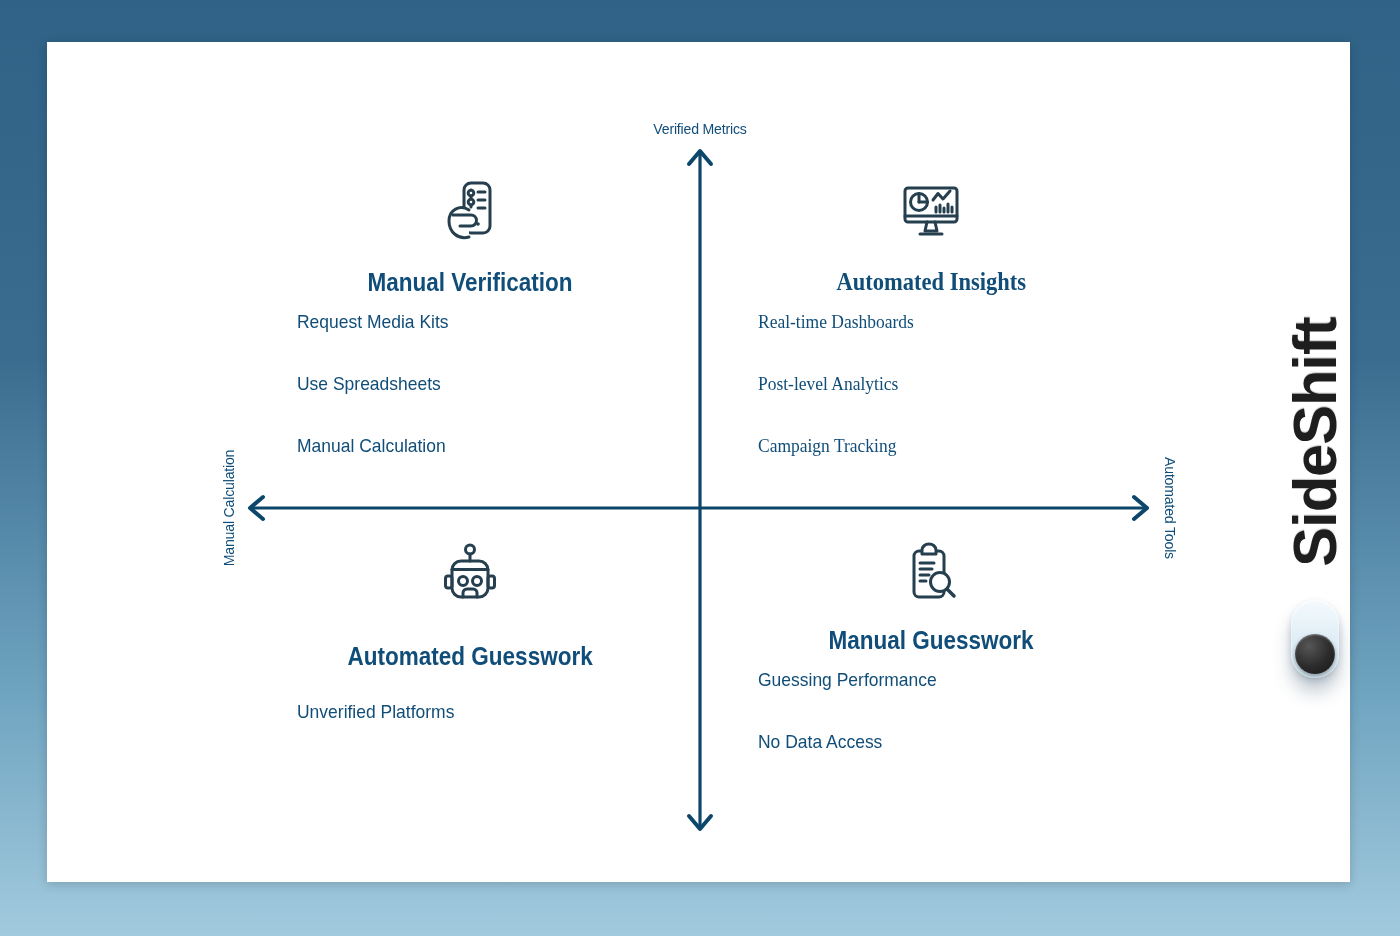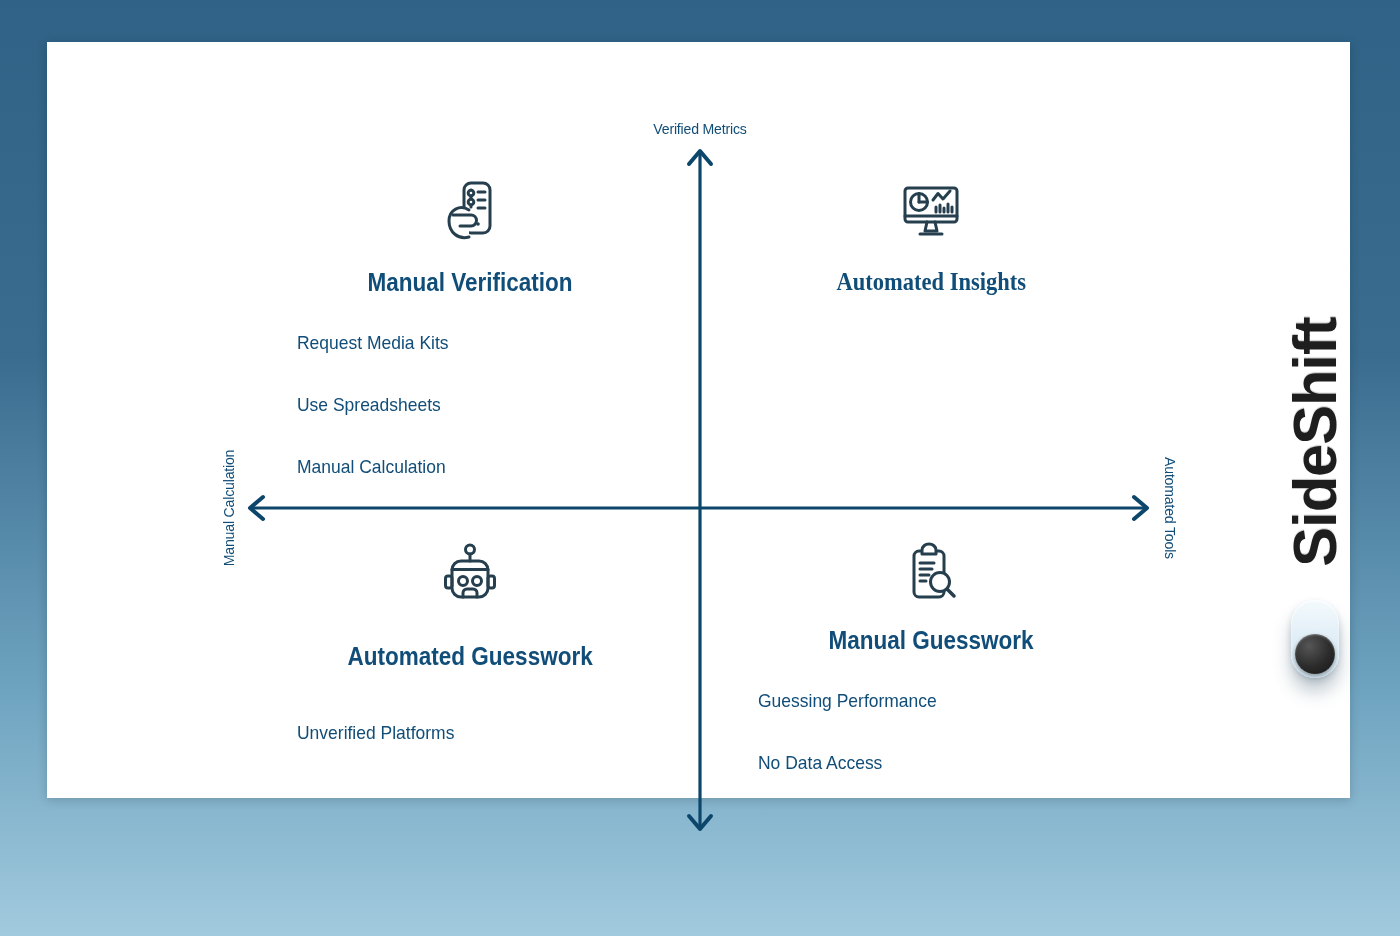--- a/index.html
+++ b/index.html
@@ -3,21 +3,21 @@
 <meta charset="utf-8">
 <style>
   html,body{margin:0;padding:0;}
   body{
     width:1400px;height:936px;
     font-family:"Liberation Sans",sans-serif;
     background:linear-gradient(180deg,#2f6286 0%,#3a6c8f 38%,#6fa4c0 74%,#a2cade 100%);
     overflow:hidden;position:relative;
   }
   .card{
-    position:absolute;left:47px;top:42px;width:1303px;height:756px;
+    position:absolute;left:47px;top:42px;width:1303px;height:840px;
     background:#ffffff;box-shadow:0 2px 10px rgba(0,0,0,.18);
   }
   .axes-svg{position:absolute;left:0;top:0;width:1303px;height:840px;}
   .axis-label{
     position:absolute;color:#104d78;font-size:15px;white-space:nowrap;
     letter-spacing:-.2px;
   }
   .axis-label.top{left:653px;top:78px;transform:translateX(-50%) scaleX(.94);}
   .axis-label.left{left:181px;top:466px;transform:translate(-50%,-50%) rotate(-90deg) scaleX(.94);}
   .axis-label.right{left:1123px;top:466px;transform:translate(-50%,-50%) rotate(90deg) scaleX(.94);}
@@ -27,21 +27,21 @@
   .q-bl{left:250px;top:500px;gap:16px;}
   .q-br{left:711px;top:500px;justify-content:center;}
   .q-icon{width:64px;height:64px;align-self:center;}
   .q-icon svg{width:64px;height:64px;display:block;}
   .q-title{
     margin-top:23px;align-self:center;color:#104d78;font-size:25px;
     font-weight:600;line-height:30px;white-space:nowrap;
     transform:scaleX(.9);transform-origin:center;
   }
   .q-bl .q-title,.q-br .q-title{margin-top:19px;}
-  .q-items{margin-top:34px;display:flex;flex-direction:column;}
+  .q-items{margin-top:13px;display:flex;flex-direction:column;}
   .q-item{
     color:#104d78;font-size:19px;line-height:24px;white-space:nowrap;
     transform:scaleX(.92);transform-origin:left center;
   }
   .q-item + .q-item{margin-top:38px;}
   .brand{
     position:absolute;left:1267px;top:400px;
     transform:translate(-50%,-50%) rotate(-90deg) scaleX(.96);
     font-size:62px;font-weight:bold;color:#1e1e1e;white-space:nowrap;
     letter-spacing:-1px;text-shadow:0 1px 1px rgba(255,255,255,.35),1px 0 1px rgba(0,0,0,.25);
@@ -116,20 +116,25 @@
         <line class="ic" x1="37" y1="32" x2="37" y2="27"></line>
         <line class="ic" x1="41" y1="32" x2="41" y2="25"></line>
         <line class="ic" x1="45" y1="32" x2="45" y2="28"></line>
         <line class="ic" x1="49" y1="32" x2="49" y2="24"></line>
         <line class="ic" x1="53" y1="32" x2="53" y2="27"></line>
         <path class="ic" d="M28,42 L26,51 H38 L36,42"></path>
         <line class="ic" x1="21" y1="54" x2="43" y2="54"></line>
       </svg>
     </div>
     <div class="q-title">Automated Insights</div>
+    <div class="q-items">
+      <div class="q-item">Real-time Dashboards</div>
+      <div class="q-item">Post-level Analytics</div>
+      <div class="q-item">Campaign Tracking</div>
+    </div>
   </div>
 
   <div class="quadrant q-bl">
     <div class="q-icon">
       <svg viewBox="0 0 64 64" xmlns="http://www.w3.org/2000/svg">
         <circle class="ic" cx="32" cy="7.5" r="4.5"></circle>
         <line class="ic" x1="32" y1="12" x2="32" y2="19"></line>
         <rect class="ic" x="14" y="19" width="36" height="36" rx="9"></rect>
         <line class="ic" x1="14" y1="27.5" x2="50" y2="27.5"></line>
         <circle class="ic" cx="25" cy="39" r="4.5"></circle>

